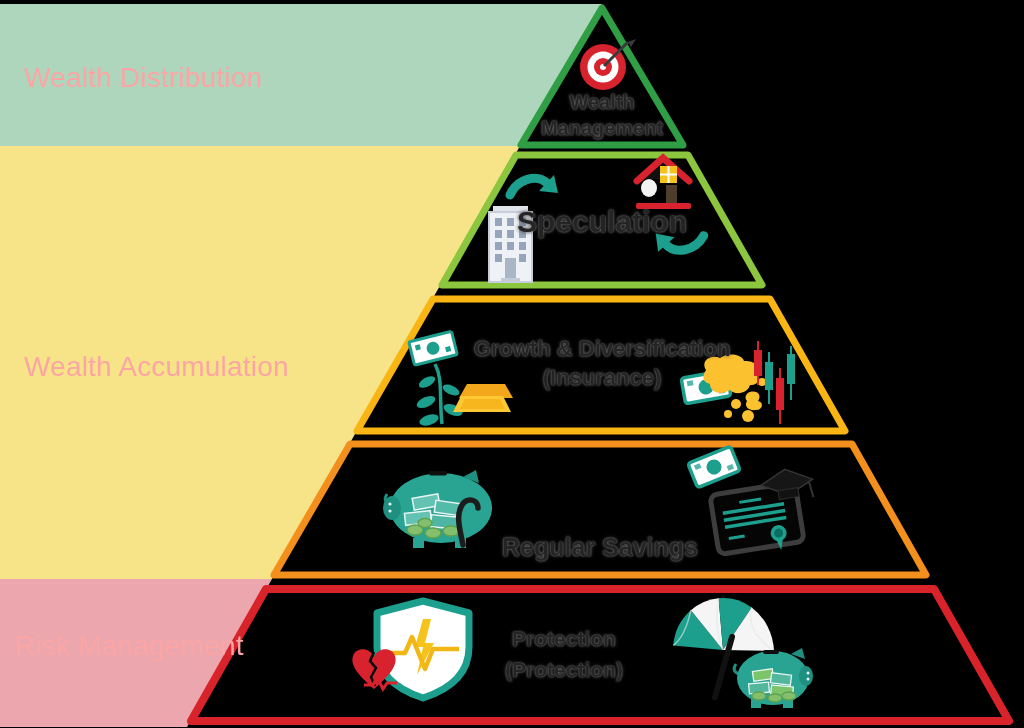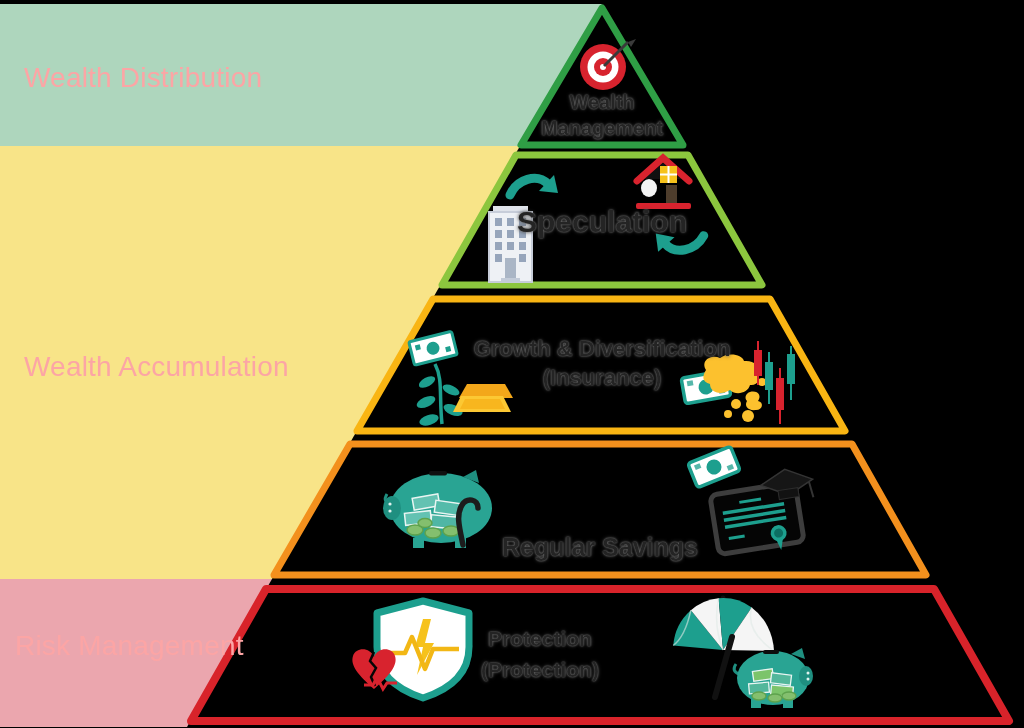--- a/index.html
+++ b/index.html
@@ -13,21 +13,21 @@
     white-space:nowrap;
   }
   .pyr-label{
     position:absolute;text-align:center;font-weight:bold;color:#242424;
     text-shadow:0 0 2px #8a8a8a,0 0 4px #3c3c3c;white-space:nowrap;
   }
   .lbl-wm{left:502px;top:89px;width:200px;font-size:20px;line-height:26px;}
   .lbl-spec{left:502px;top:205px;width:200px;font-size:30px;}
   .lbl-growth{left:432px;top:334px;width:340px;font-size:22px;line-height:29px;}
   .lbl-save{left:480px;top:493px;width:240px;font-size:25px;margin-top:40px;}
-  .lbl-prot{left:440px;top:623px;width:200px;font-size:21px;line-height:31px;}
+  .lbl-prot{left:464px;top:623px;width:200px;font-size:21px;line-height:31px;}
 </style>
 </head>
 <body>
 
 <div class="canvas">
 
 <svg class="scene" width="1024" height="728" viewBox="0 0 1024 728">
 
   <defs>
     <g id="bill">

